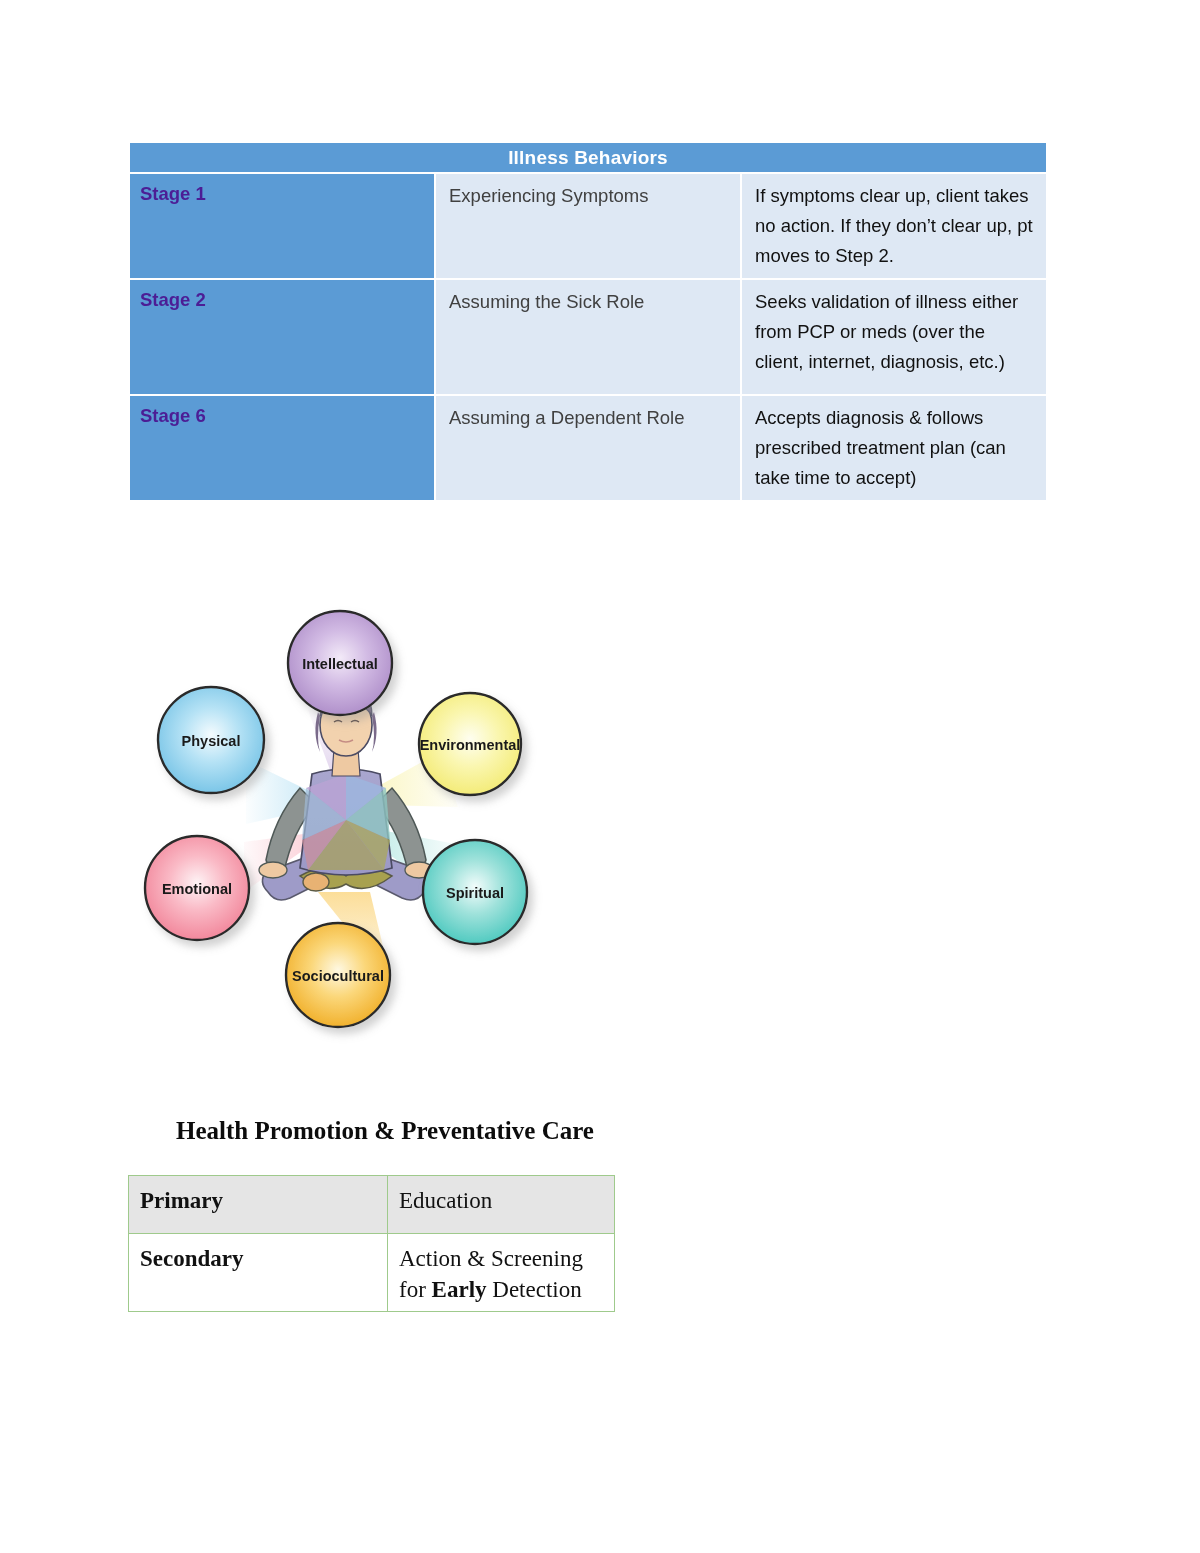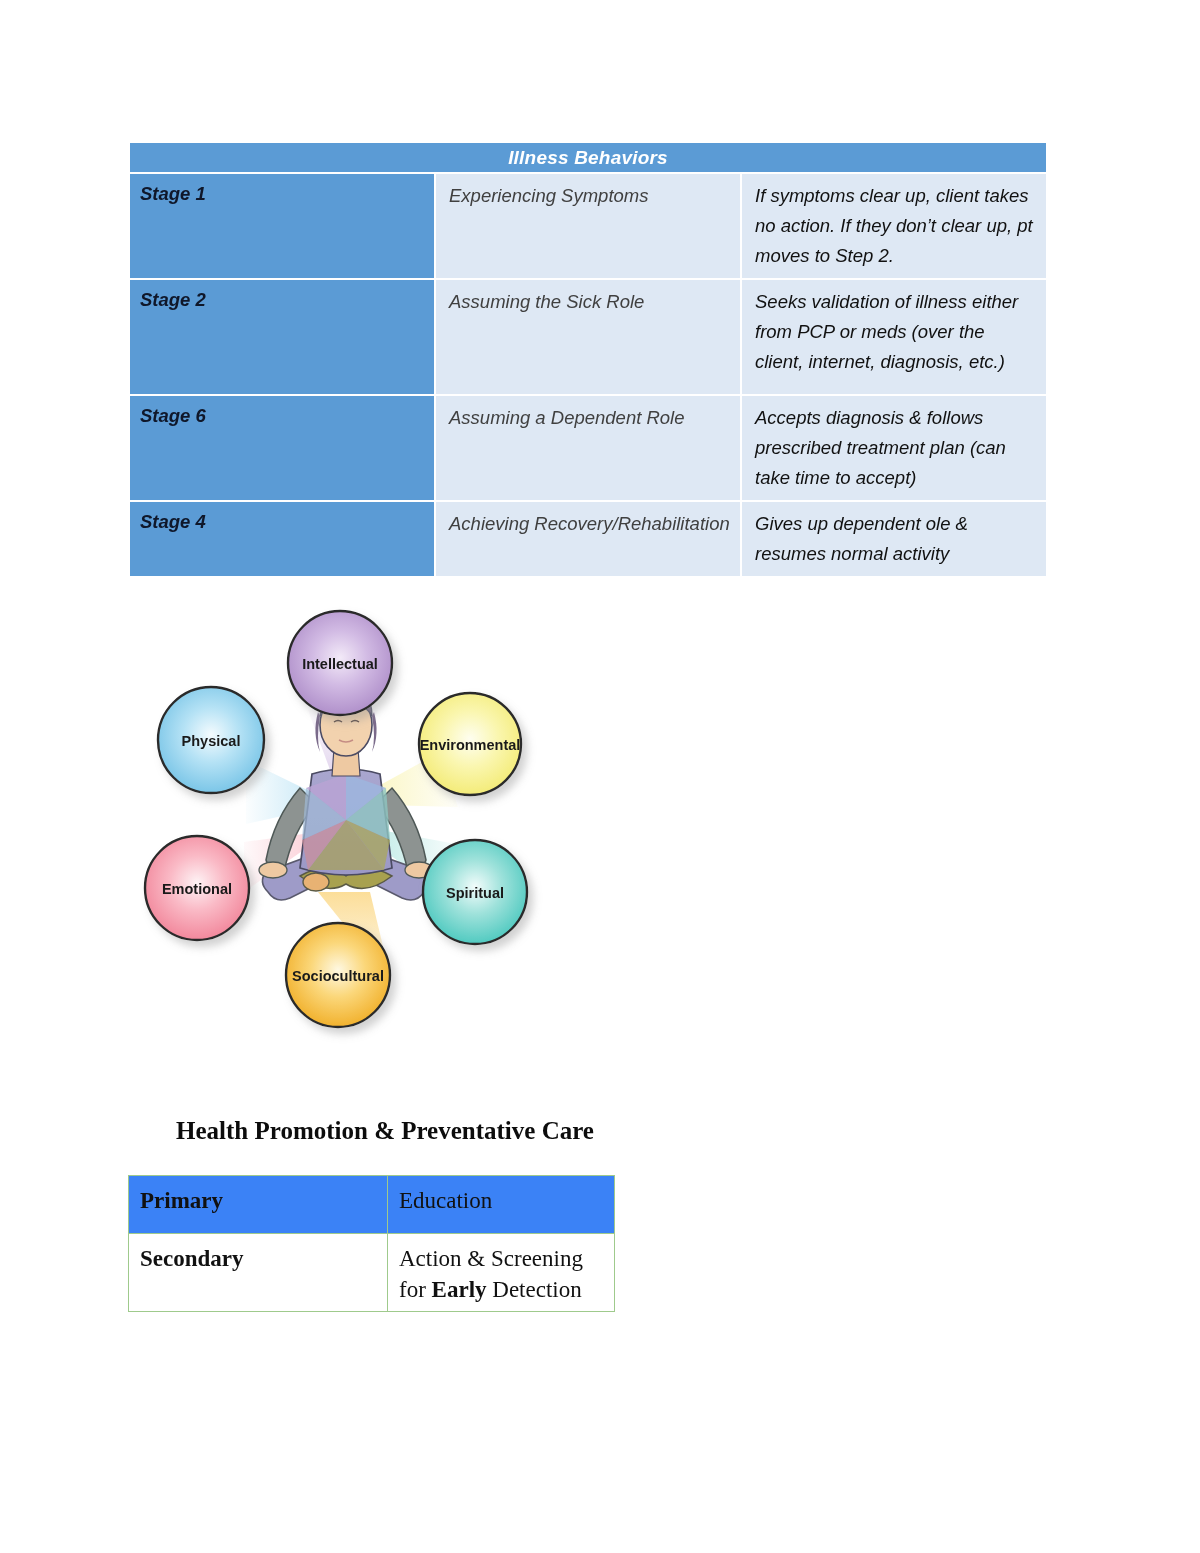--- a/index.html
+++ b/index.html
@@ -16,41 +16,40 @@
   }
 
   
   .illness-table {
     position: absolute;
     left: 128px;
     top: 141px;
     width: 920px;
     border-collapse: collapse;
     table-layout: fixed;
-    font-style: italic;
   }
   .illness-table td, .illness-table th {
     vertical-align: top;
     padding: 0;
     border: 2px solid #ffffff;
   }
   .ib-header {
     background: #5B9BD5;
     color: #ffffff;
     text-align: center;
     font-weight: bold;
     font-size: 19px;
     letter-spacing: .2px;
     height: 29px;
     line-height: 29px;
     border-bottom: 2px solid #ffffff;
   }
   .ib-stage {
     background: #5B9BD5;
-    color: #0f172a;
+    color: #4c1d95;
     font-weight: bold;
     font-size: 18.5px;
     padding: 9px 0 0 10px !important;
   }
   .ib-mid {
     background: #DEE8F4;
     color: #404040;
     font-size: 18.5px;
     line-height: 30px;
     padding: 7px 0 7px 13px !important;
@@ -100,21 +99,21 @@
     font-family: "Liberation Serif", serif;
   }
   .prevention-table td {
     vertical-align: top;
     border: 1px solid #9fca8c;
     padding: 9px 0 6px 11px;
     font-size: 23px;
     line-height: 31px;
     color: #111111;
   }
-  .pv-green { background: #3b82f6; }
+  .pv-green { background: #e5e5e5; }
   .pv-white { background: #ffffff; }
   .pv-level { font-weight: bold; }
   .pv-r1 { height: 58px; }
   .pv-r2 { height: 56px; }
   .pv-r3 { height: 88px; }
   .pv-em { font-weight: bold; }
 </style>
 </head>
 <body>
 
@@ -135,25 +134,20 @@
     <td class="ib-mid">Assuming the Sick Role</td>
     <td class="ib-right">Seeks validation of illness either from PCP or meds (over the client, internet, diagnosis, etc.)</td>
   </tr>
 
   <tr class="ib-r3">
     <td class="ib-stage">Stage 6</td>
     <td class="ib-mid">Assuming a Dependent Role</td>
     <td class="ib-right">Accepts diagnosis &amp; follows prescribed treatment plan (can take time to accept)</td>
   </tr>
 
-  <tr class="ib-r4">
-    <td class="ib-stage">Stage 4</td>
-    <td class="ib-mid">Achieving Recovery/Rehabilitation</td>
-    <td class="ib-right">Gives up dependent ole &amp; resumes normal activity</td>
-  </tr>
 </tbody>
   </table>
 
 <div class="wellness">
   <svg viewBox="0 0 430 460" xmlns="http://www.w3.org/2000/svg">
     <defs>
       <radialGradient id="gIntellectual" cx="50%" cy="45%" r="62%">
         <stop offset="0%" stop-color="#F3EAF8"></stop>
         <stop offset="42%" stop-color="#D2BBE4"></stop>
         <stop offset="100%" stop-color="#A886C4"></stop>

